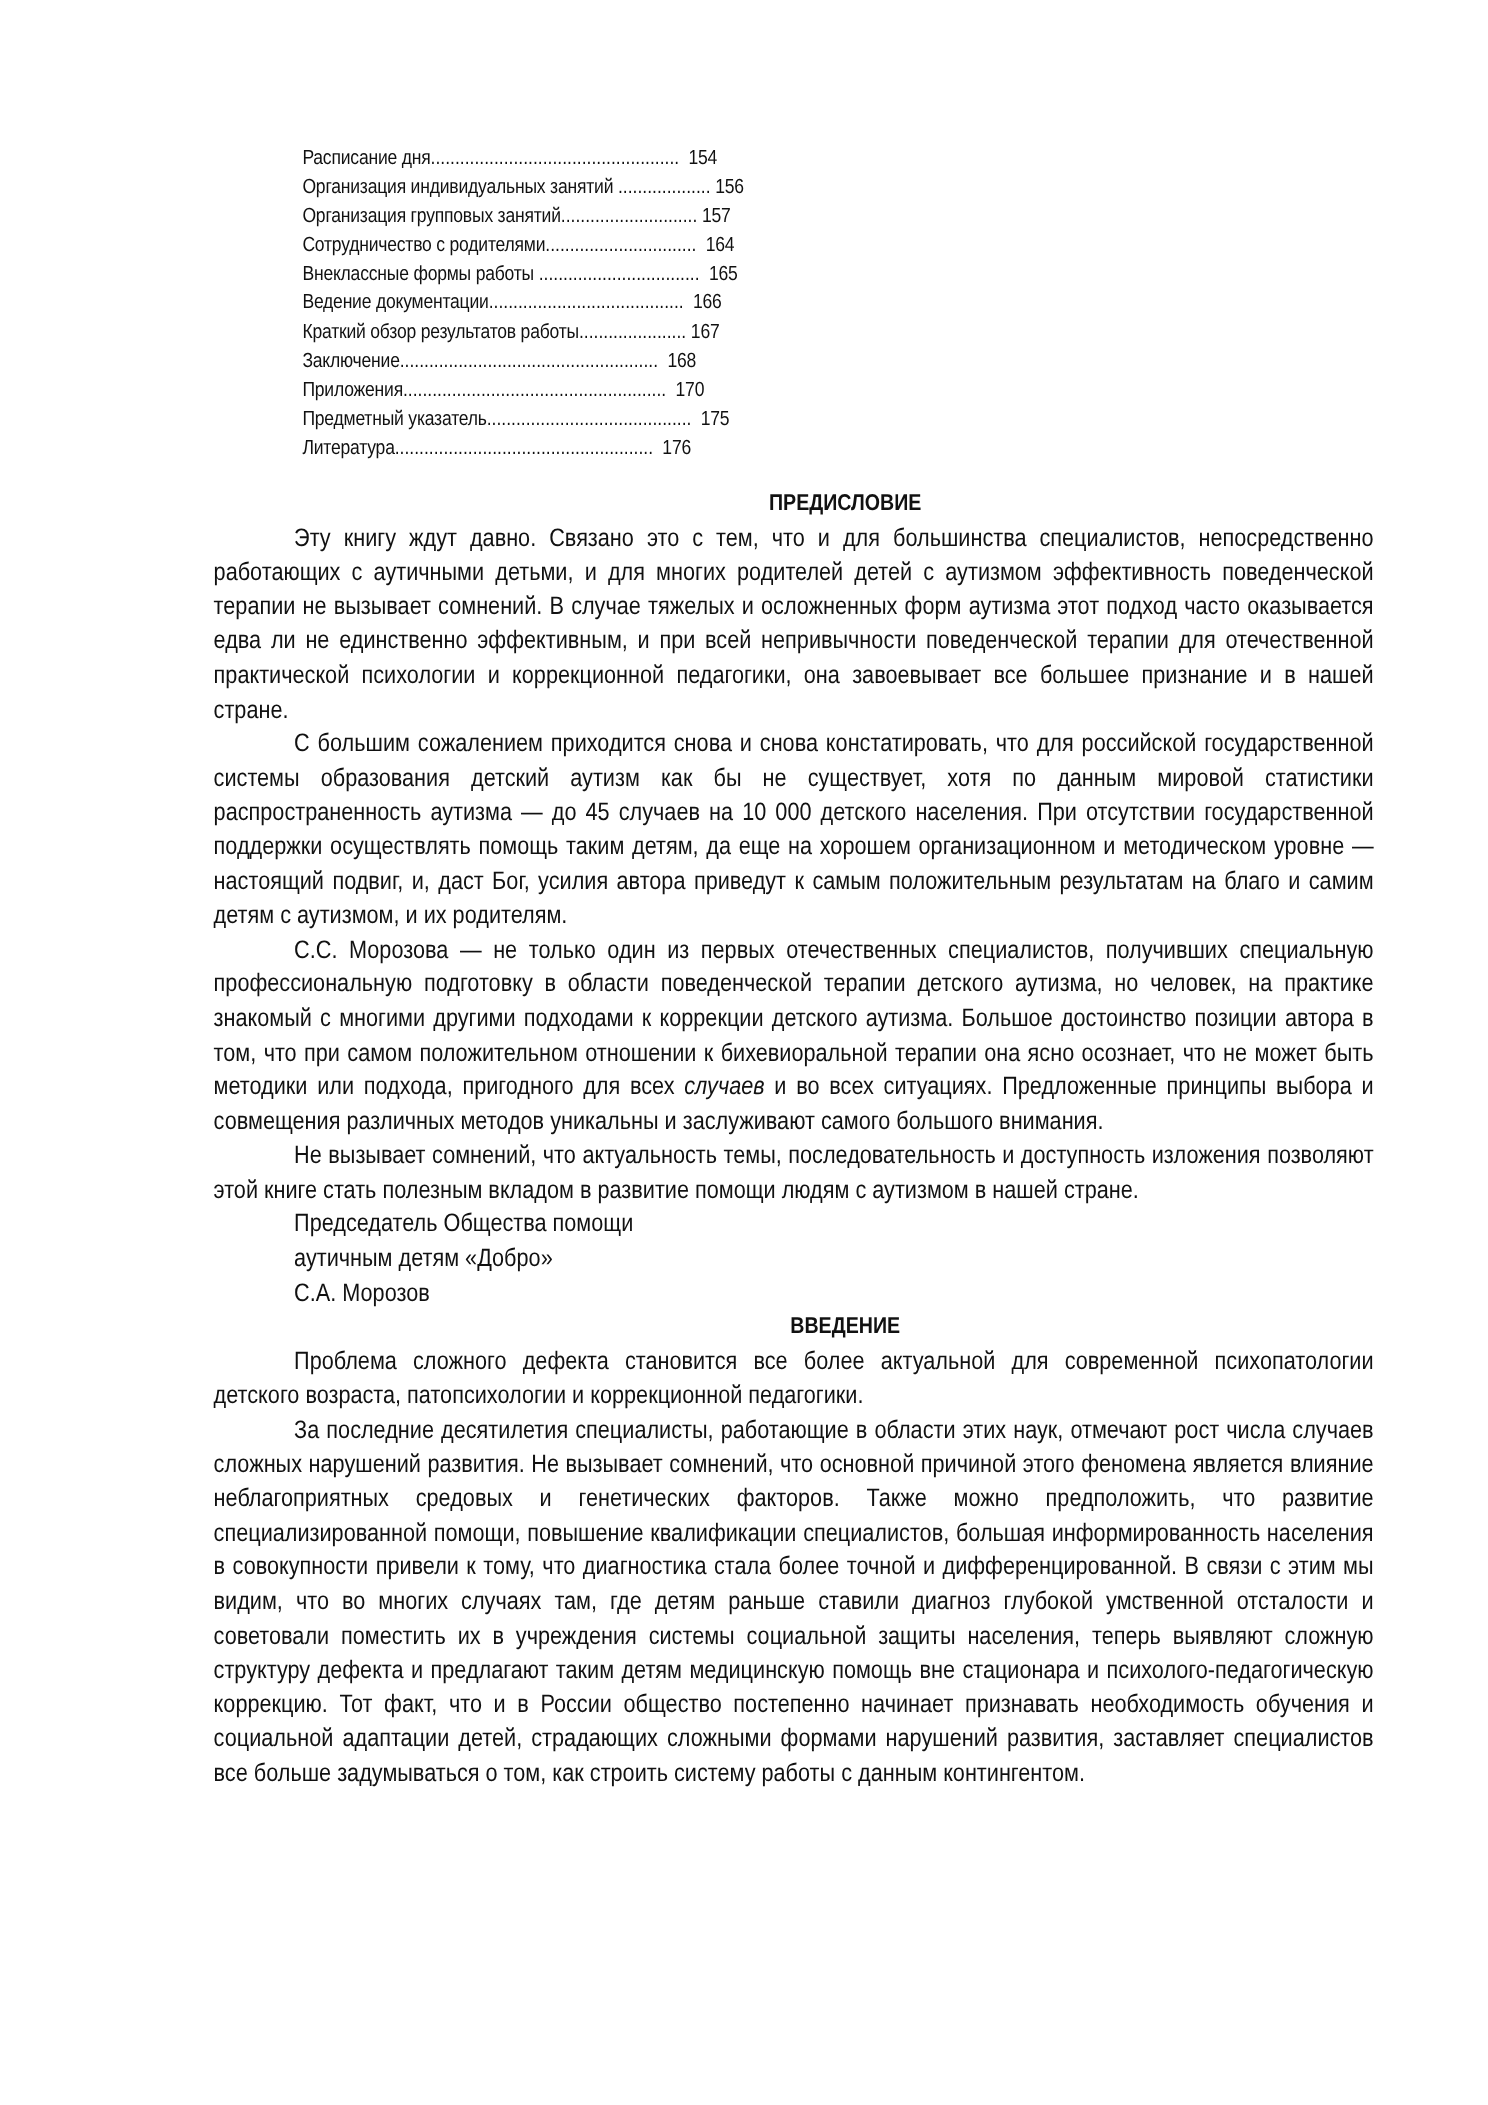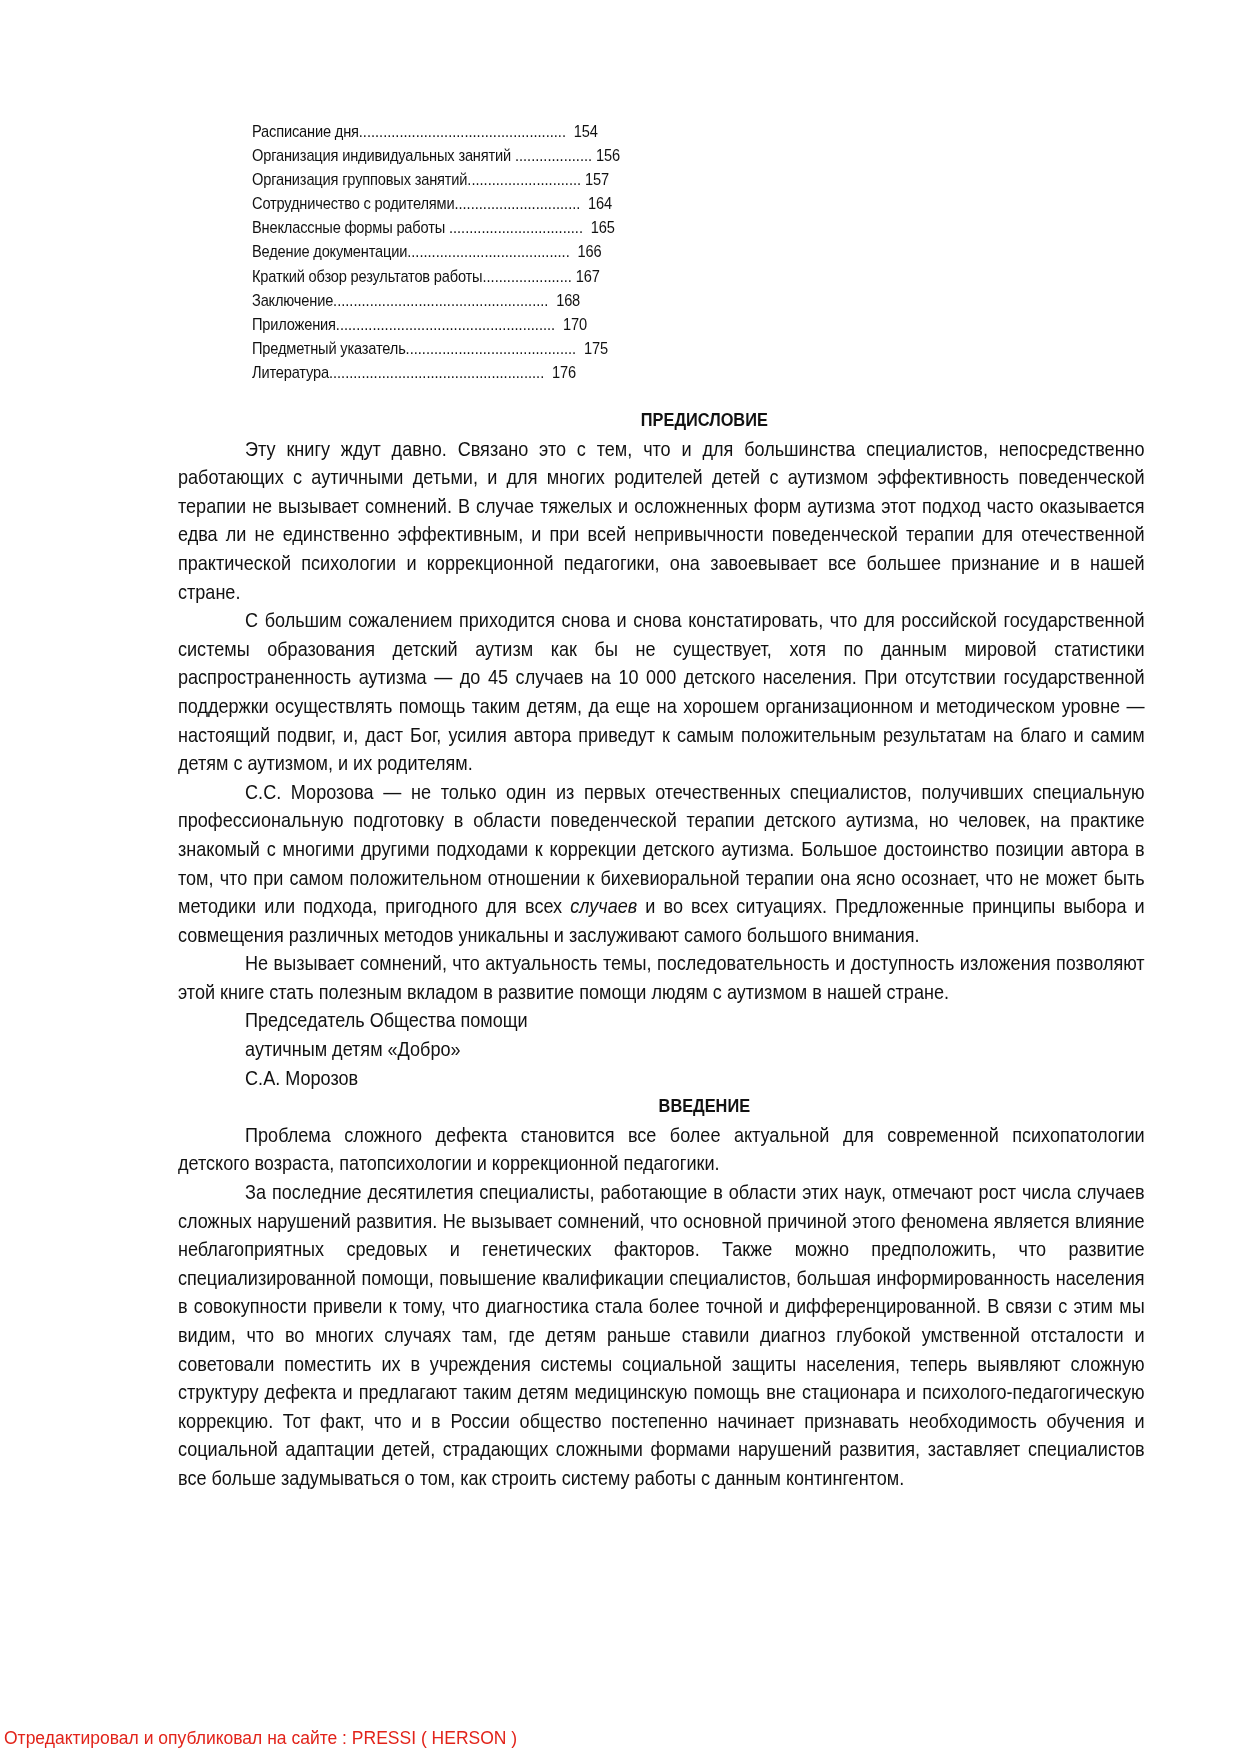--- a/index.html
+++ b/index.html
@@ -58,14 +58,13 @@
       </div>
     </section>
 
     <section>
       <h2 class="heading">ВВЕДЕНИЕ</h2>
       <p class="para">Проблема сложного дефекта становится все более актуальной для современной психопатологии детского возраста, патопсихологии и коррекционной педагогики.</p>
       <p class="para">За последние десятилетия специалисты, работающие в области этих наук, отмечают рост числа случаев сложных нарушений развития. Не вызывает сомнений, что основной причиной этого феномена является влияние неблагоприятных средовых и генетических факторов. Также можно предположить, что развитие специализированной помощи, повышение квалификации специалистов, большая информированность населения в совокупности привели к тому, что диагностика стала более точной и дифференцированной. В связи с этим мы видим, что во многих случаях там, где детям раньше ставили диагноз глубокой умственной отсталости и советовали поместить их в учреждения системы социальной защиты населения, теперь выявляют сложную структуру дефекта и предлагают таким детям медицинскую помощь вне стационара и психолого-педагогическую коррекцию. Тот факт, что и в России общество постепенно начинает признавать необходимость обучения и социальной адаптации детей, страдающих сложными формами нарушений развития, заставляет специалистов все больше задумываться о том, как строить систему работы с данным контингентом.</p>
     </section>
   </div>
 
-  <div class="footer">Отредактировал и опубликовал на сайте : PRESSI ( HERSON )</div>
 </div>
 
 </body></html>

